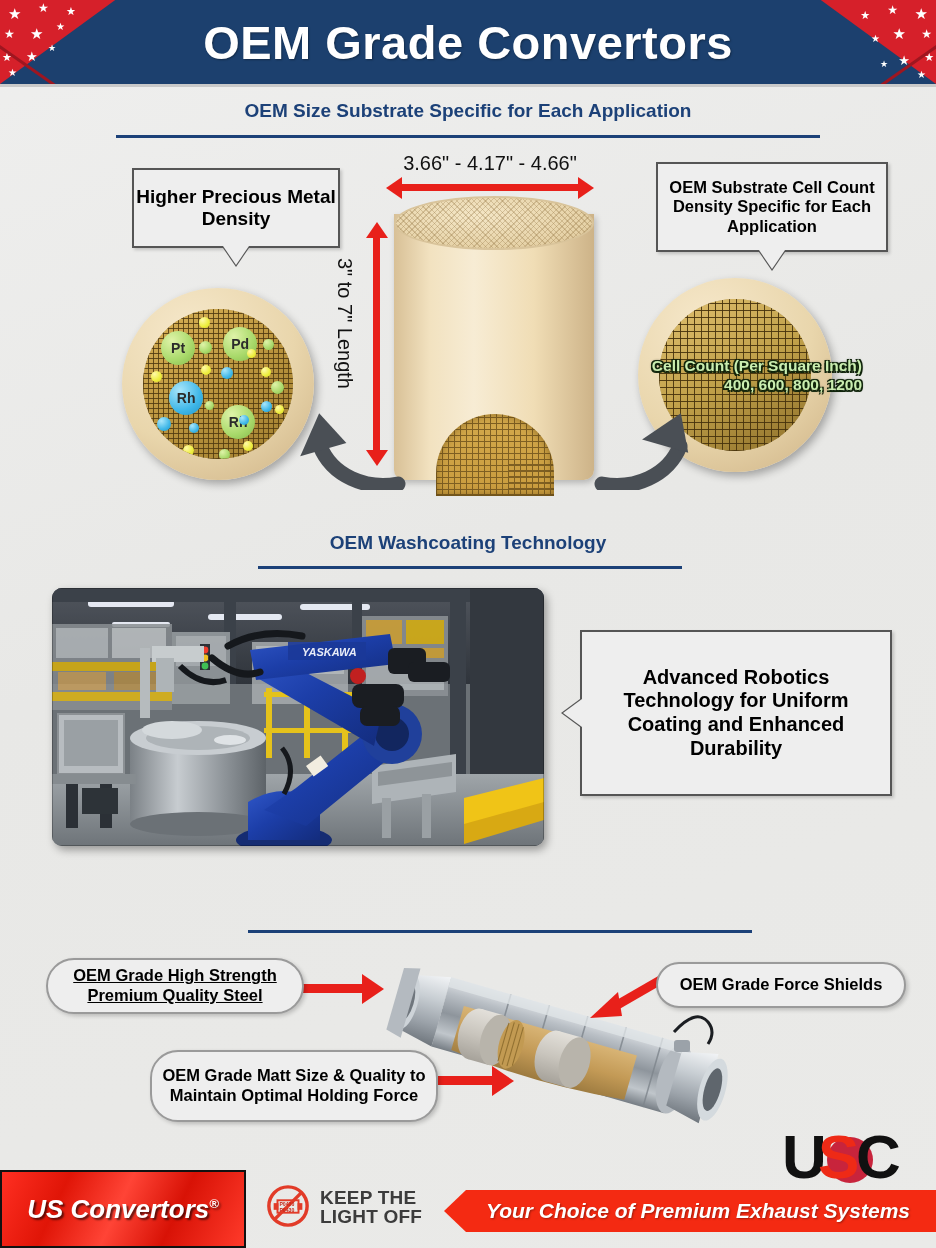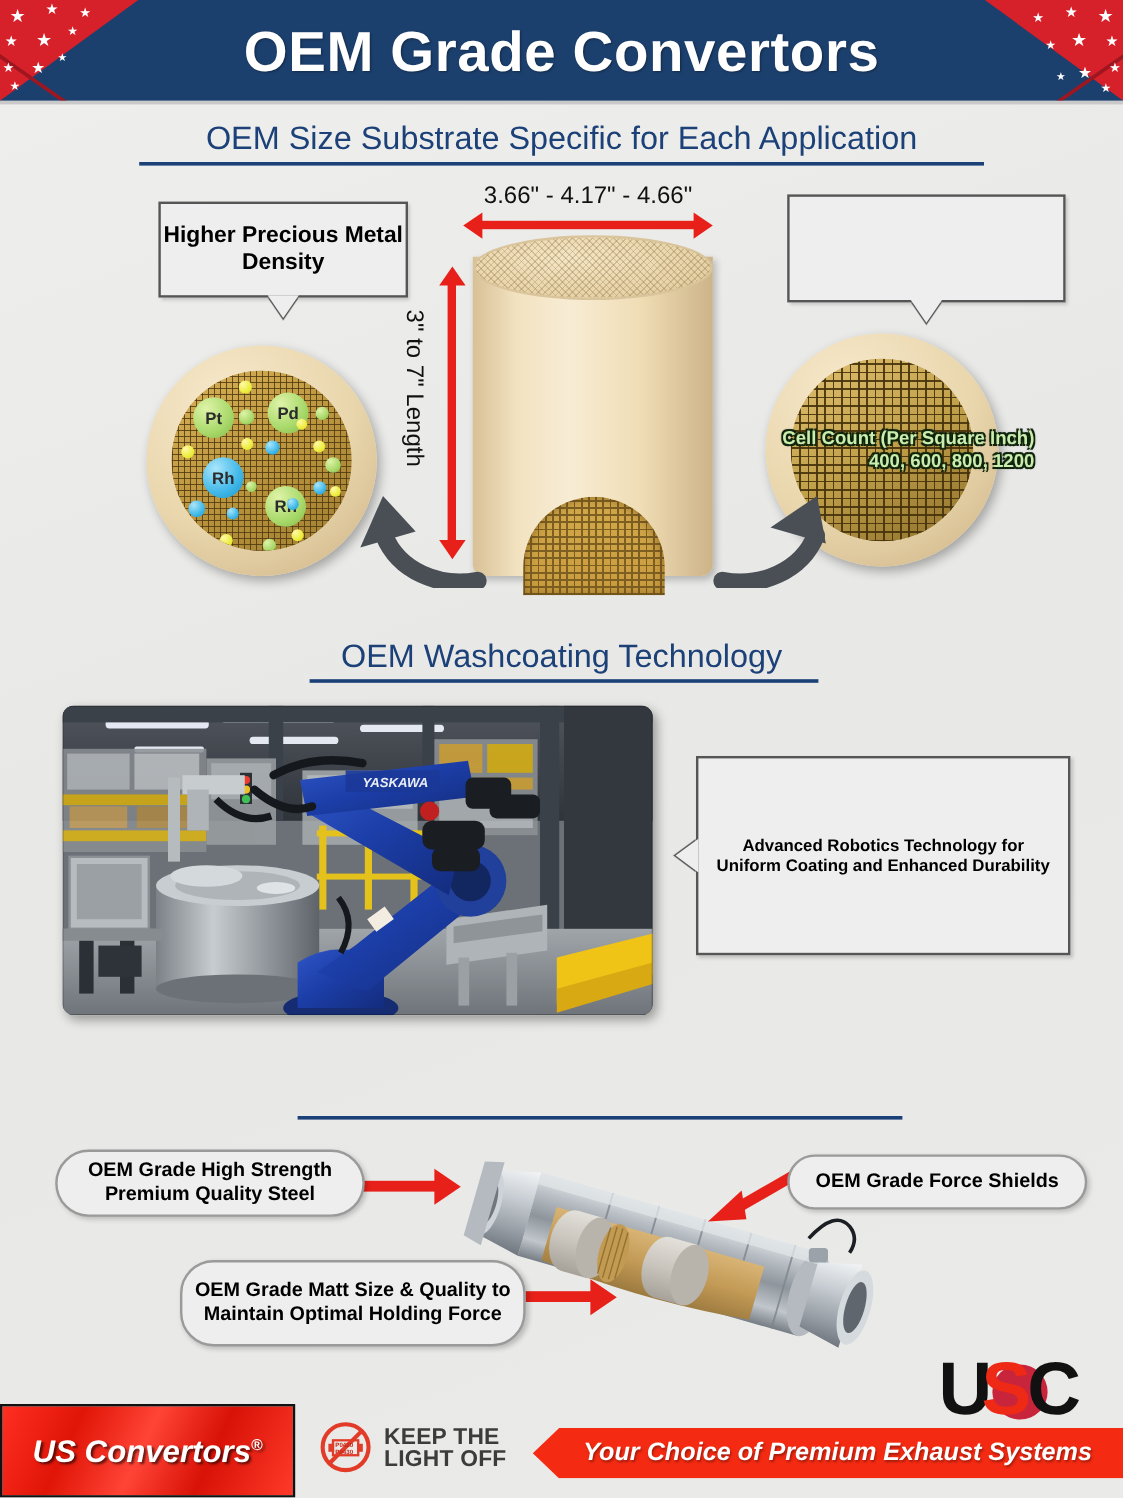--- a/index.html
+++ b/index.html
@@ -41,21 +41,21 @@
   .corner-r .stripe { top:30px; right:-22px; transform: rotate(-35deg); transform-origin: right center;}
   .star {
     position: absolute; color:#fff; font-size: 15px; line-height: 1;
   }
   .hdr-underline { position:absolute; left:0; top:84px; width:936px; height:3px;
     background:#c9c9c9; z-index: 5;}
 
   
   .sec-title {
     position: absolute; width: 100%; text-align: center;
-    color: #1c4178; font-size: 27px; font-weight: normal;
+    color: #1c4178; font-size: 19px; font-weight: bold;
   }
   .sec-rule { position:absolute; height:3px; background:#1c4178; }
 
   
   .callout {
     position: absolute; background: #eeeeee; border: 2px solid #555;
     display:flex; align-items:center; justify-content:center; text-align:center;
     color:#000; font-weight:bold; line-height:1.18;
     box-shadow: 2px 2px 3px rgba(0,0,0,.18);
     margin-left: 16px;
@@ -245,20 +245,21 @@
 
   <div class="sec-title" style="top:100px;">OEM Size Substrate Specific for Each Application</div>
   <div class="sec-rule" style="left:116px;top:135px;width:704px;"></div>
 
   <div class="callout" style="left:116px;top:168px;width:208px;height:80px;font-size:19px;">
     <span>Higher Precious Metal Density</span>
     <i class="tail-d"></i>
   </div>
 
   <div class="callout" style="left:640px;top:162px;width:232px;height:90px;font-size:16.5px;padding:0 8px;">
+    <span>OEM Substrate Cell Count Density Specific for Each Application</span>
     <i class="tail-d"></i>
   </div>
 
   <div class="dim-label" style="left:380px;top:152px;width:220px;text-align:center;">3.66" - 4.17" - 4.66"</div>
   <div>
     <div class="arrow-h" style="left:400px;top:184px;width:180px;"></div>
     <div class="ah-head" style="left:386px;top:177px;border-right:16px solid #e8201a;"></div>
     <div class="ah-head" style="left:578px;top:177px;border-left:16px solid #e8201a;"></div>
   </div>
 
@@ -467,21 +468,21 @@
         <rect x="88" y="60" width="10" height="70" fill="#b6bbbe"></rect>
         <rect x="100" y="58" width="52" height="16" fill="#c7ccce"></rect>
         <rect x="104" y="70" width="18" height="34" fill="#aeb4b7"></rect>
         <path d="M128 78 Q150 100 174 92" stroke="#15181c" stroke-width="6" fill="none"></path>
       </g>
 
       <rect width="492" height="258" fill="none" stroke="rgba(0,0,0,.25)" stroke-width="2"></rect>
     </svg>
   </div>
 
-  <div class="callout" style="left:564px;top:630px;width:312px;height:166px;font-size:14px;padding:0 10px;">
+  <div class="callout" style="left:564px;top:630px;width:312px;height:166px;font-size:20px;padding:0 10px;">
     <span>Advanced Robotics Technology for Uniform Coating and Enhanced Durability</span>
     <i class="tail-lft"></i>
   </div>
 
   <div class="sec-rule" style="left:248px;top:930px;width:504px;"></div>
 
   <div style="position:absolute;left:378px;top:948px;width:364px;height:200px;">
     <svg width="364" height="200" viewBox="0 0 364 200">
       <defs>
         <linearGradient id="steel" x1="0" y1="0" x2="0" y2="1">
@@ -557,21 +558,21 @@
 
       <path d="M296 84 Q318 60 330 74 Q338 84 330 96" stroke="#1b1e22" stroke-width="3" fill="none"></path>
       <rect x="296" y="92" width="16" height="12" rx="3" fill="#9ba2a9"></rect>
     </svg>
   </div>
 
   <div>
     <div class="arrow-h" style="left:300px;top:984px;width:66px;height:9px;"></div>
     <div class="ah-head" style="left:362px;top:974px;border-left:22px solid #e8201a;border-top:15px solid transparent;border-bottom:15px solid transparent;"></div>
   </div>
-  <div class="pill" style="left:46px;top:958px;width:258px;height:56px;font-size:16.5px;">
+  <div class="pill" style="left:46px;top:958px;width:258px;height:56px;font-size:16.5px;text-decoration:underline;">
     <span>OEM Grade High Strength Premium Quality Steel</span>
   </div>
 
   <div>
     <svg style="position:absolute;left:588px;top:972px;" width="84" height="50">
       <line x1="76" y1="6" x2="24" y2="36" stroke="#e8201a" stroke-width="9"></line>
       <polygon points="2,46 30,20 34,44" fill="#e8201a"></polygon>
     </svg>
   </div>
   <div class="pill" style="left:656px;top:962px;width:250px;height:46px;font-size:16.5px;">

